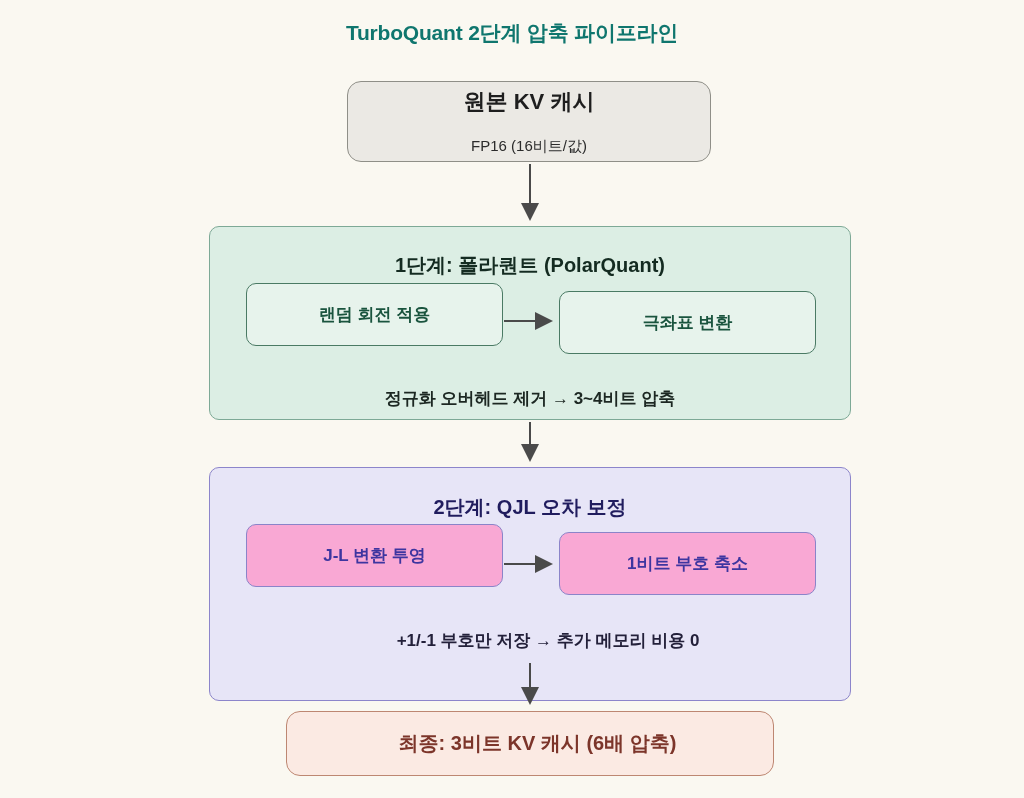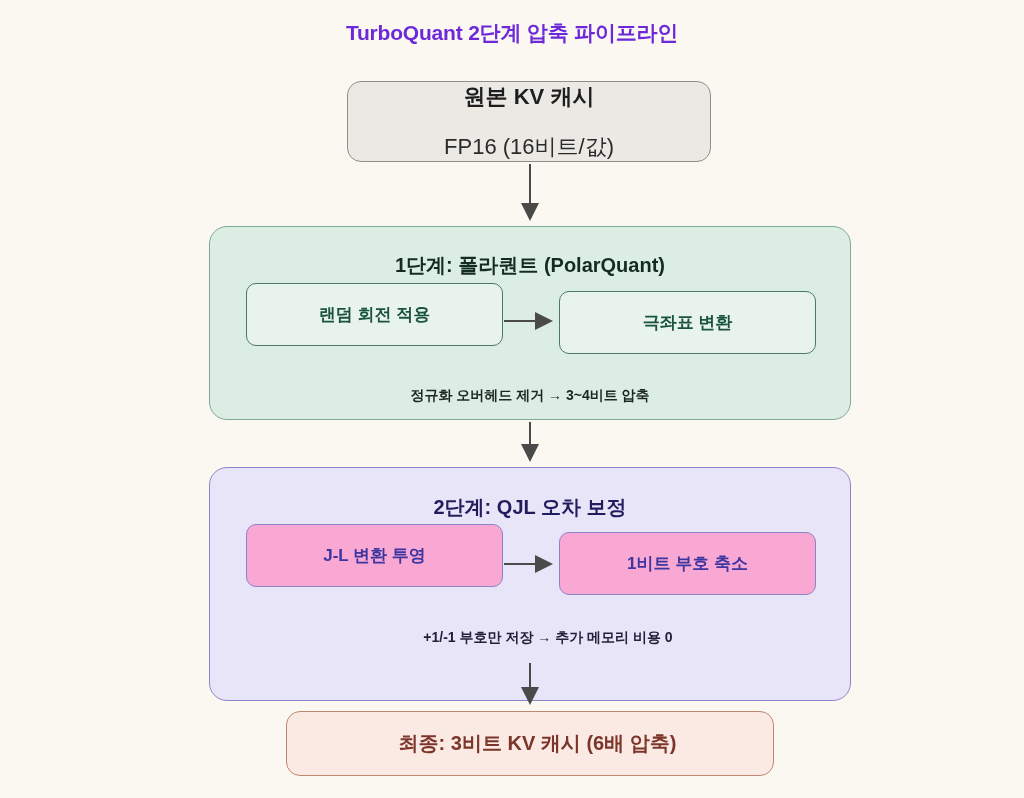--- a/index.html
+++ b/index.html
@@ -9,42 +9,42 @@
     background: #faf8f1;
     font-family: "Liberation Sans", "DejaVu Sans", sans-serif;
     color: #1f1f1f;
     overflow: hidden;
   }
   .abs { position: absolute; }
 
   .page-title {
     left: 0; top: 19px; width: 1024px;
     text-align: center;
-    font-size: 21px; font-weight: 700; color: #6d28d9;
+    font-size: 21px; font-weight: 700; color: #0f766e;
     letter-spacing: -0.2px;
   }
 
   .node {
     border-radius: 14px;
     display: flex; flex-direction: column;
     align-items: center; justify-content: center;
   }
 
   
   .node-source {
     left: 347px; top: 81px; width: 364px; height: 81px;
     background: #ebe9e4;
     border: 1.5px solid #8f8f88;
   }
   .node-source .t1 { font-size: 22px; font-weight: 700; color: #1e1e1e; }
-  .node-source .t2 { font-size: 22px; font-weight: 400; color: #2b2b2b; margin-top: 20px; }
+  .node-source .t2 { font-size: 15px; font-weight: 400; color: #2b2b2b; margin-top: 20px; }
 
   
   .stage {
-    border-radius: 18px;
+    border-radius: 10px;
   }
   .stage-1 {
     left: 209px; top: 226px; width: 642px; height: 194px;
     background: #dceee4;
     border: 1.5px solid #7da996;
   }
   .stage-2 {
     left: 209px; top: 467px; width: 642px; height: 234px;
     background: #e7e5f7;
     border: 1.5px solid #8c85cb;
@@ -70,21 +70,21 @@
   .stage-2 .step {
     background: #f9a8d4;
     border: 1.3px solid #8b84c9;
     color: #3d35a0;
   }
   .step-left  { left: 36px; top: 56px; }
   .step-right { left: 349px; top: 64px; }
 
   .stage-caption {
     left: 0; width: 100%; text-align: center;
-    font-size: 14px; font-weight: 700;
+    font-size: 17px; font-weight: 700;
   }
   .stage-1 .stage-caption { top: 160px; color: #1c2722; }
   .stage-2 .stage-caption { top: 161px; color: #23203a; padding-left: 36px; }
 
   
   .node-final {
     left: 286px; top: 711px; width: 488px; height: 65px;
     background: #fbeae3;
     border: 1.5px solid #bd8772;
     padding-left: 15px;

